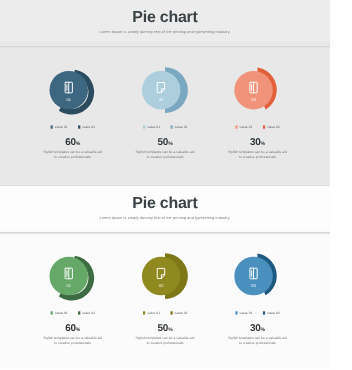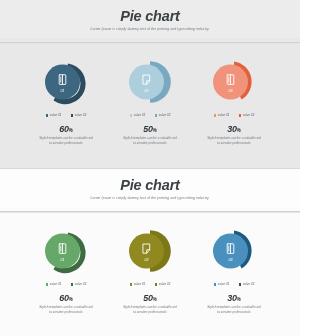--- a/index.html
+++ b/index.html
@@ -4,21 +4,21 @@
 <style>
   * { box-sizing: border-box; margin: 0; padding: 0; }
   html, body {
     width: 300px; height: 336px;
     font-family: "Liberation Sans", sans-serif;
     background: #ffffff;
     overflow: hidden;
   }
   .deck { width: 300px; height: 336px; display: flex; flex-direction: column; }
 
-  .slide { width: 300px; height: 168px; position: relative; display: flex; flex-direction: column; font-style: italic; }
+  .slide { width: 300px; height: 168px; position: relative; display: flex; flex-direction: column; }
   .slide-a { background: #e8e8e8; }
   .slide-b { background: #fbfbfb; border-top: 1px solid #d8d8d8; }
 
   .header { padding-top: 9px; text-align: center; }
   .slide-a .header { background: #ececec; padding-bottom: 6px; }
   .slide-b .header { background: #fdfdfd; padding-bottom: 6px; }
 
   .title {
     font-size: 14.5px; font-weight: bold; color: #3b4246;
     letter-spacing: -0.2px; line-height: 1.1;

